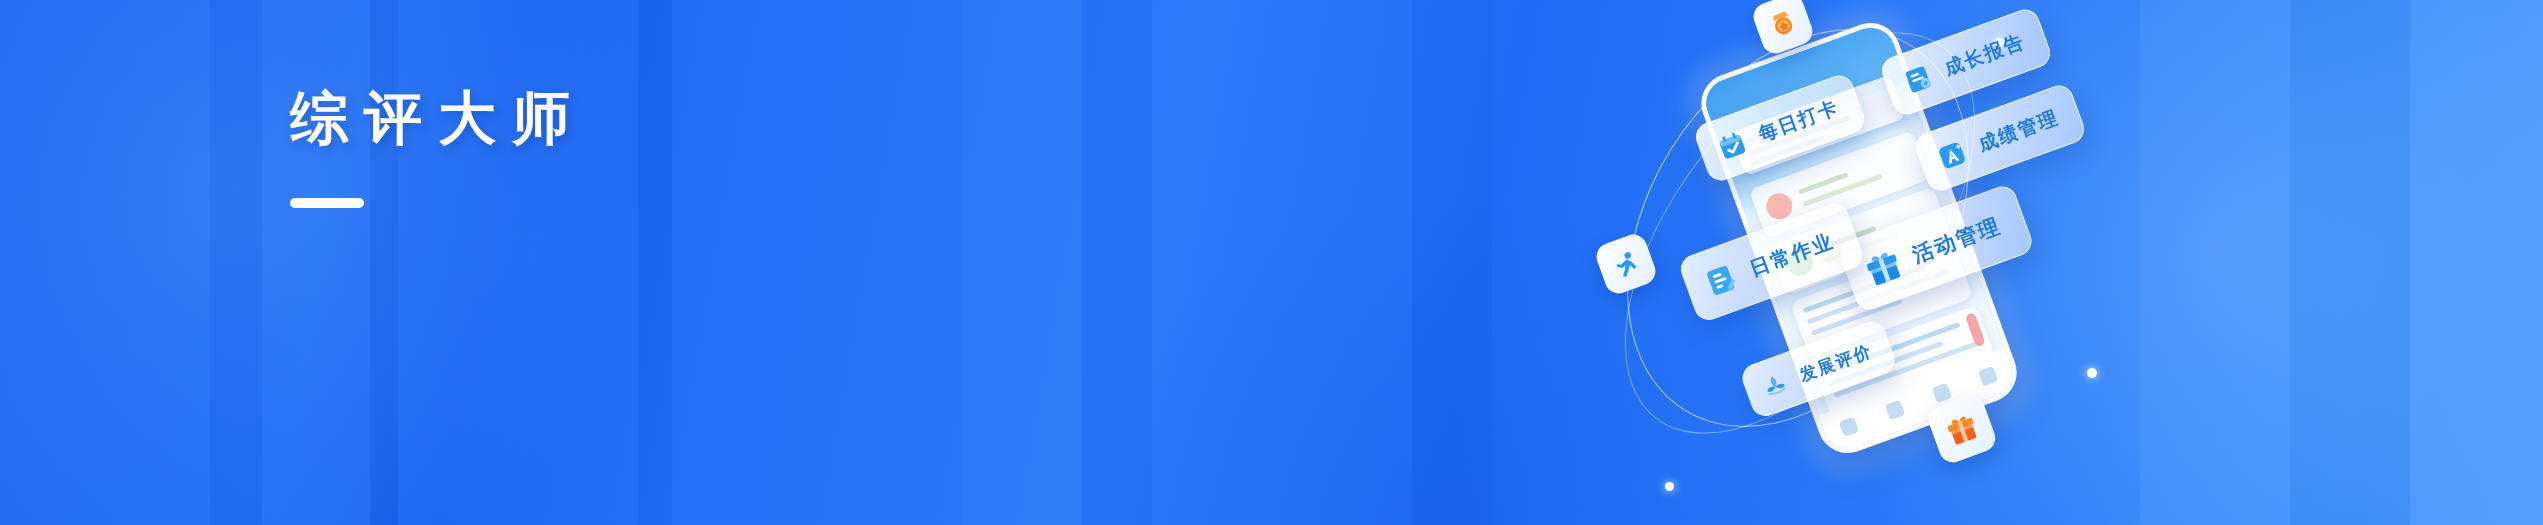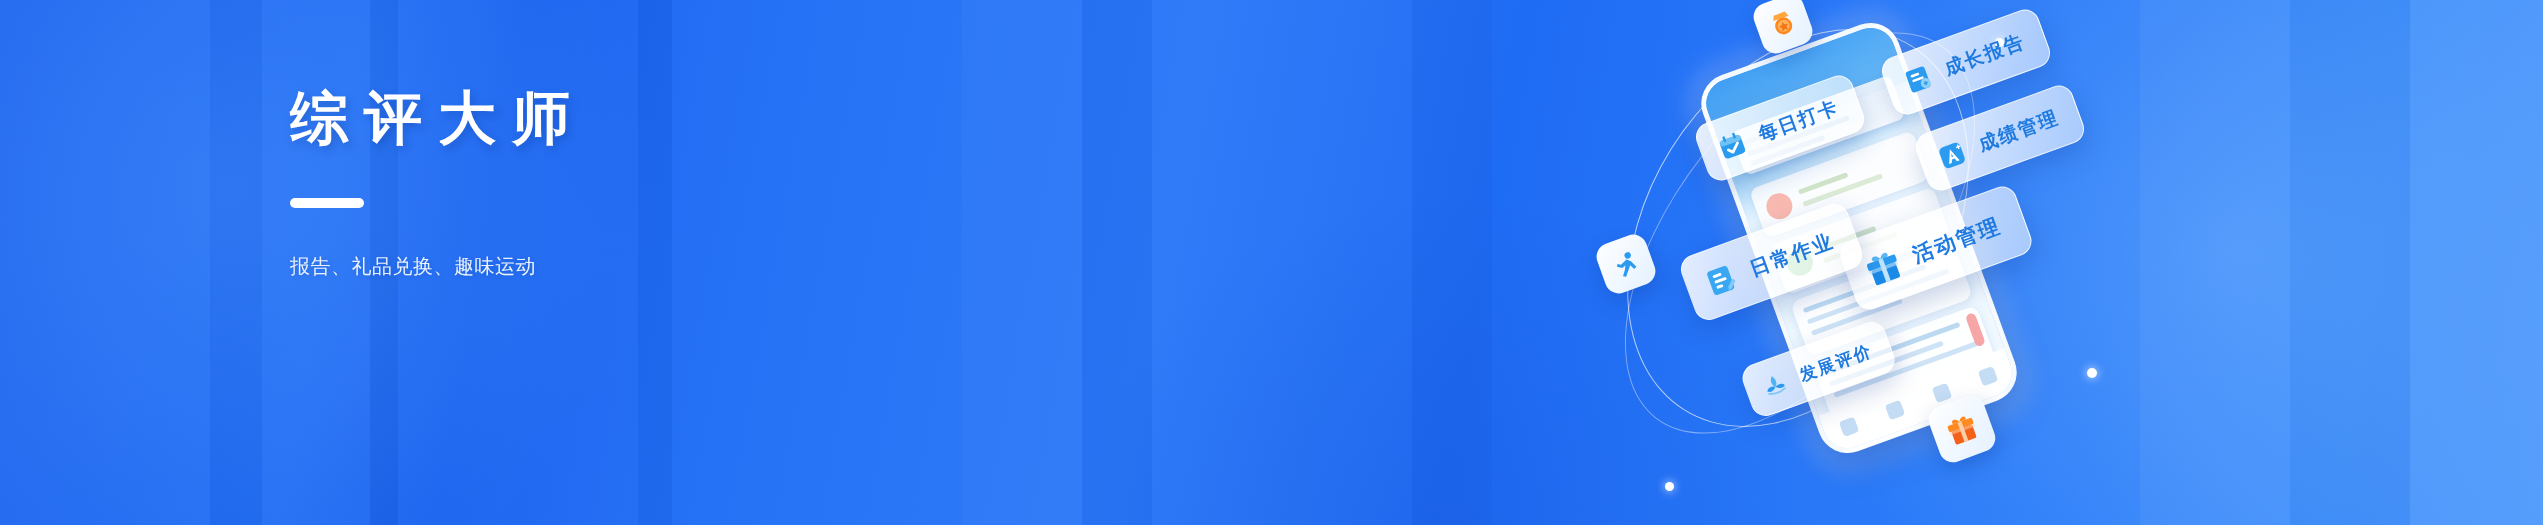--- a/index.html
+++ b/index.html
@@ -177,21 +177,20 @@
   </div>
 
   <div class="glow glow-a"></div>
   <div class="glow glow-b"></div>
   <div class="glow glow-c"></div>
 
   <div class="copy">
     <div class="title">综评大师</div>
     <div class="rule"></div>
     <div class="desc">
-      <span class="desc-line">报告、礼品兑换、趣味运动</span>
     </div>
   </div>
 
   <div class="art">
 
     <div class="orbit orbit-1"></div>
     <div class="orbit orbit-2"></div>
 
     <div class="dot" style="left:297px; top:50px;  width:11px; height:11px;"></div>
     <div class="dot" style="left:450px; top:48px;  width:9px;  height:9px;"></div>

